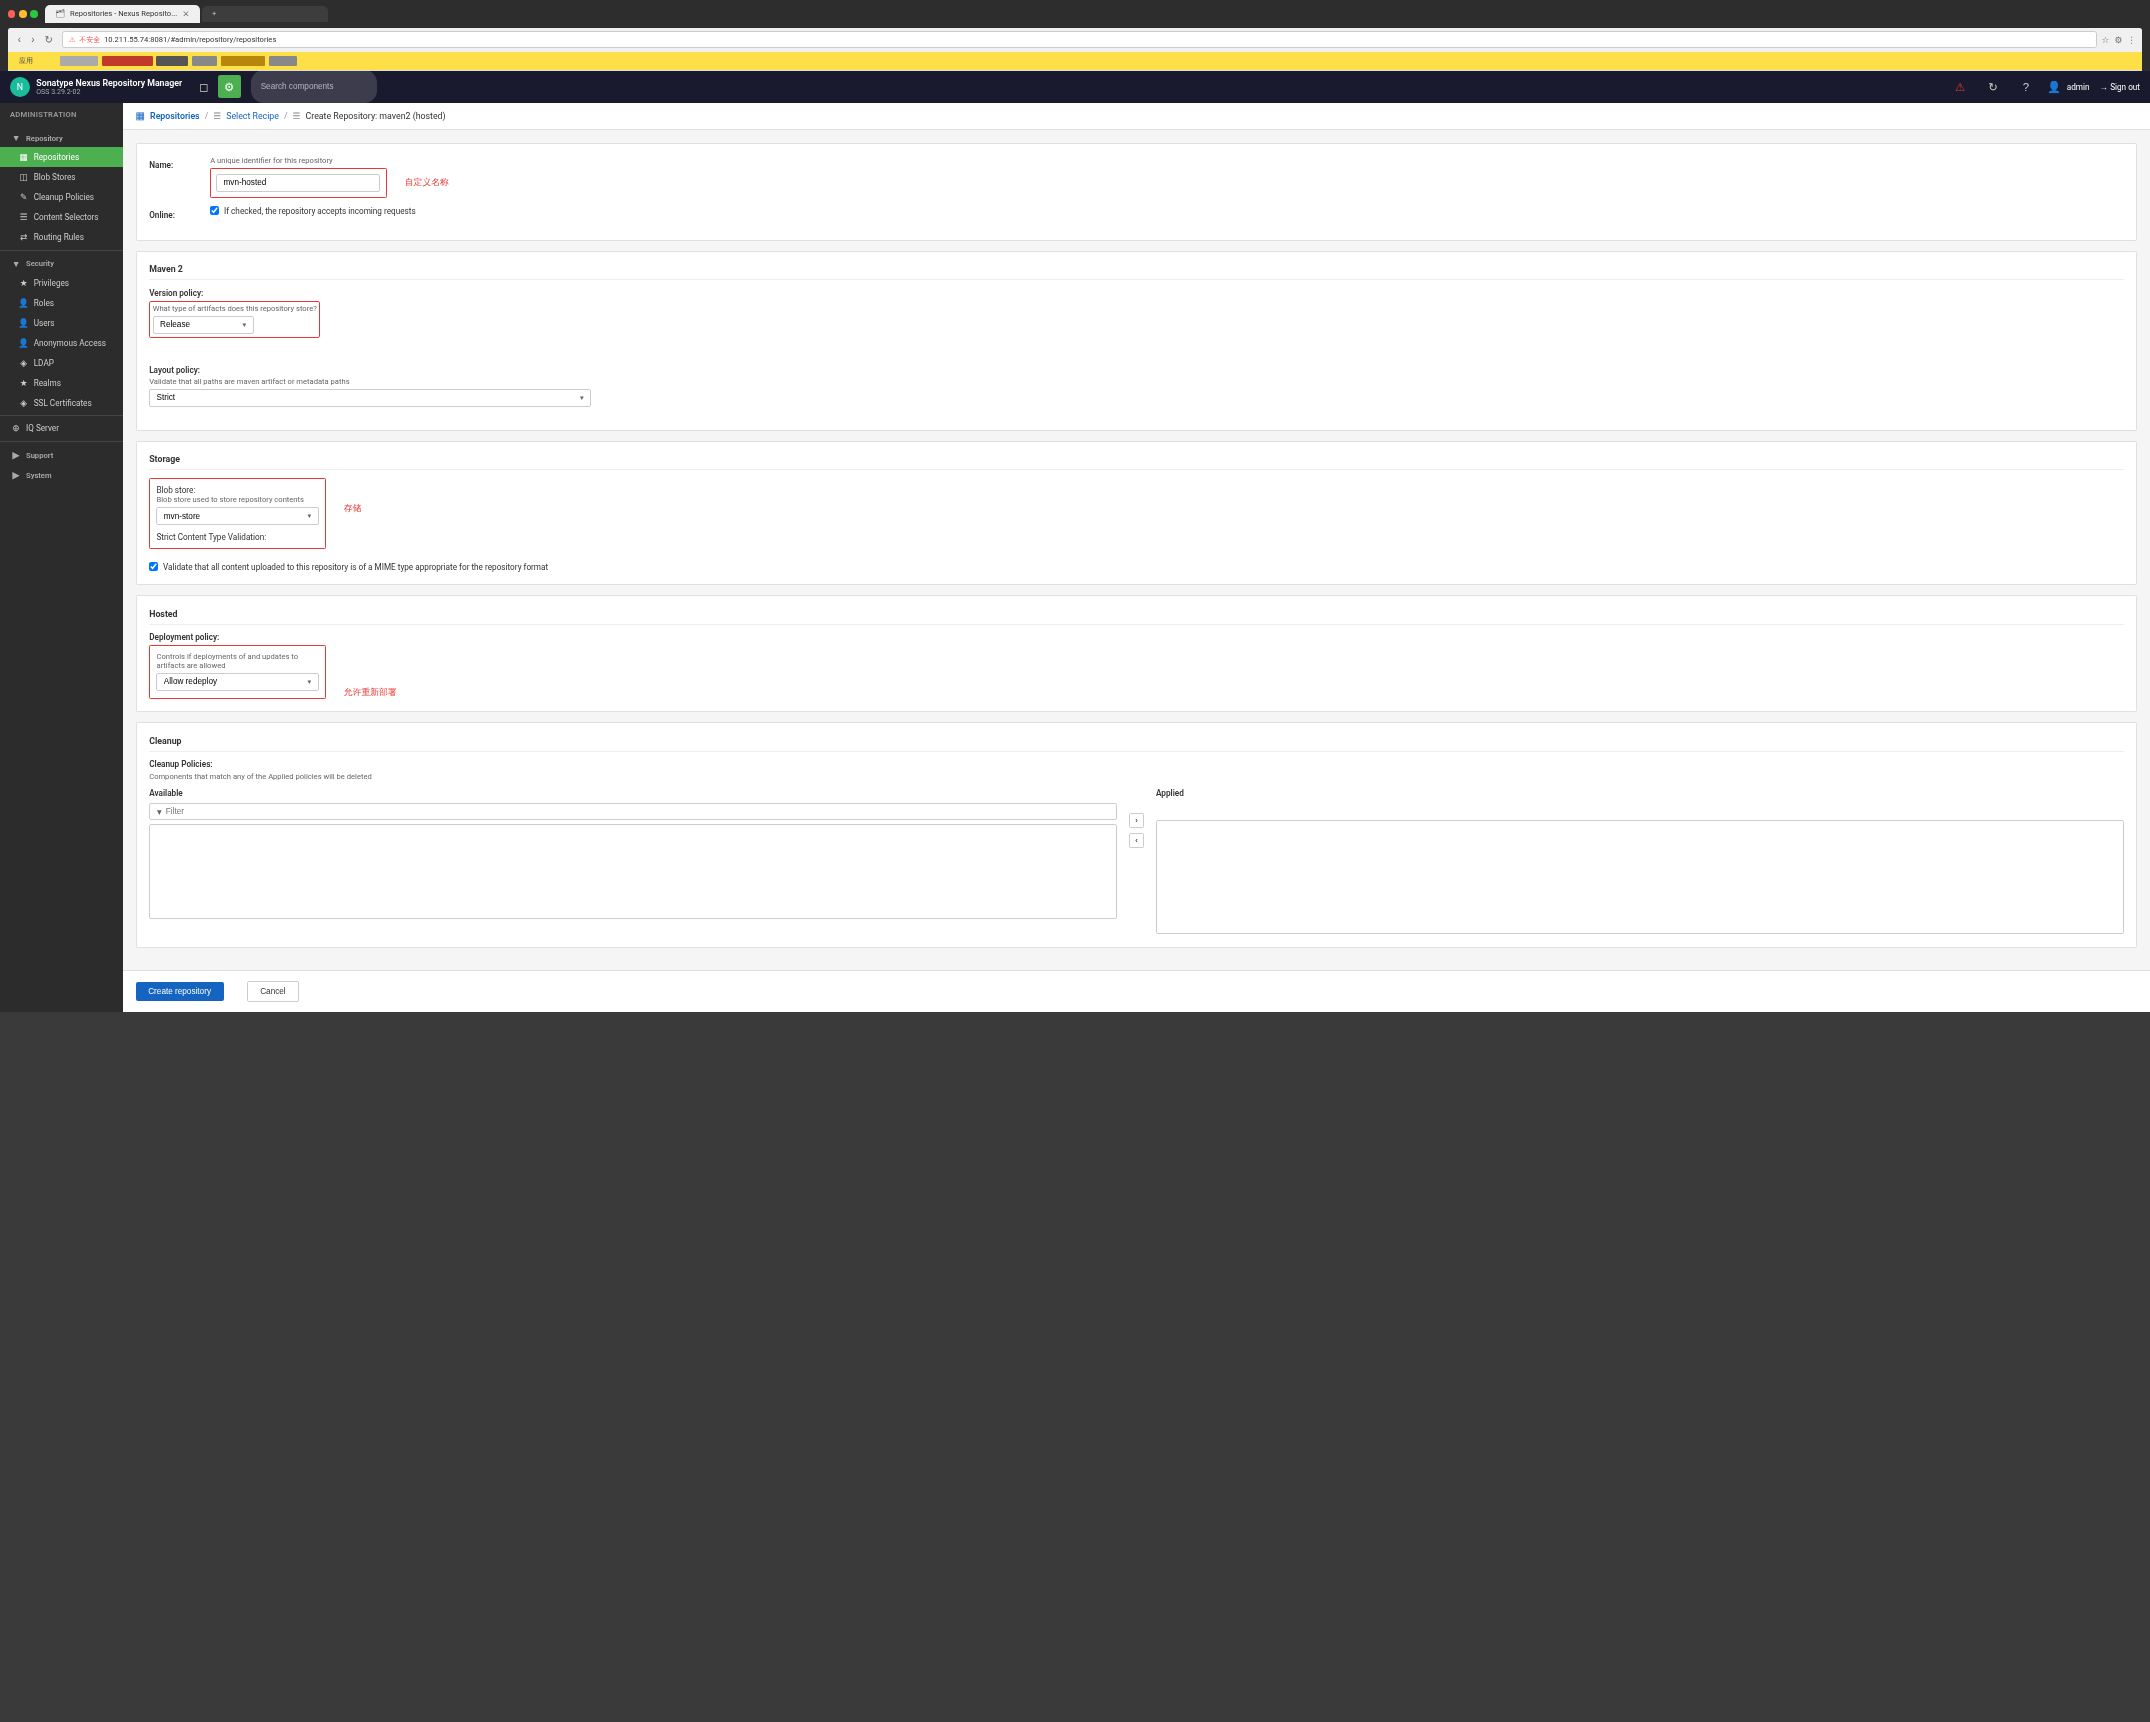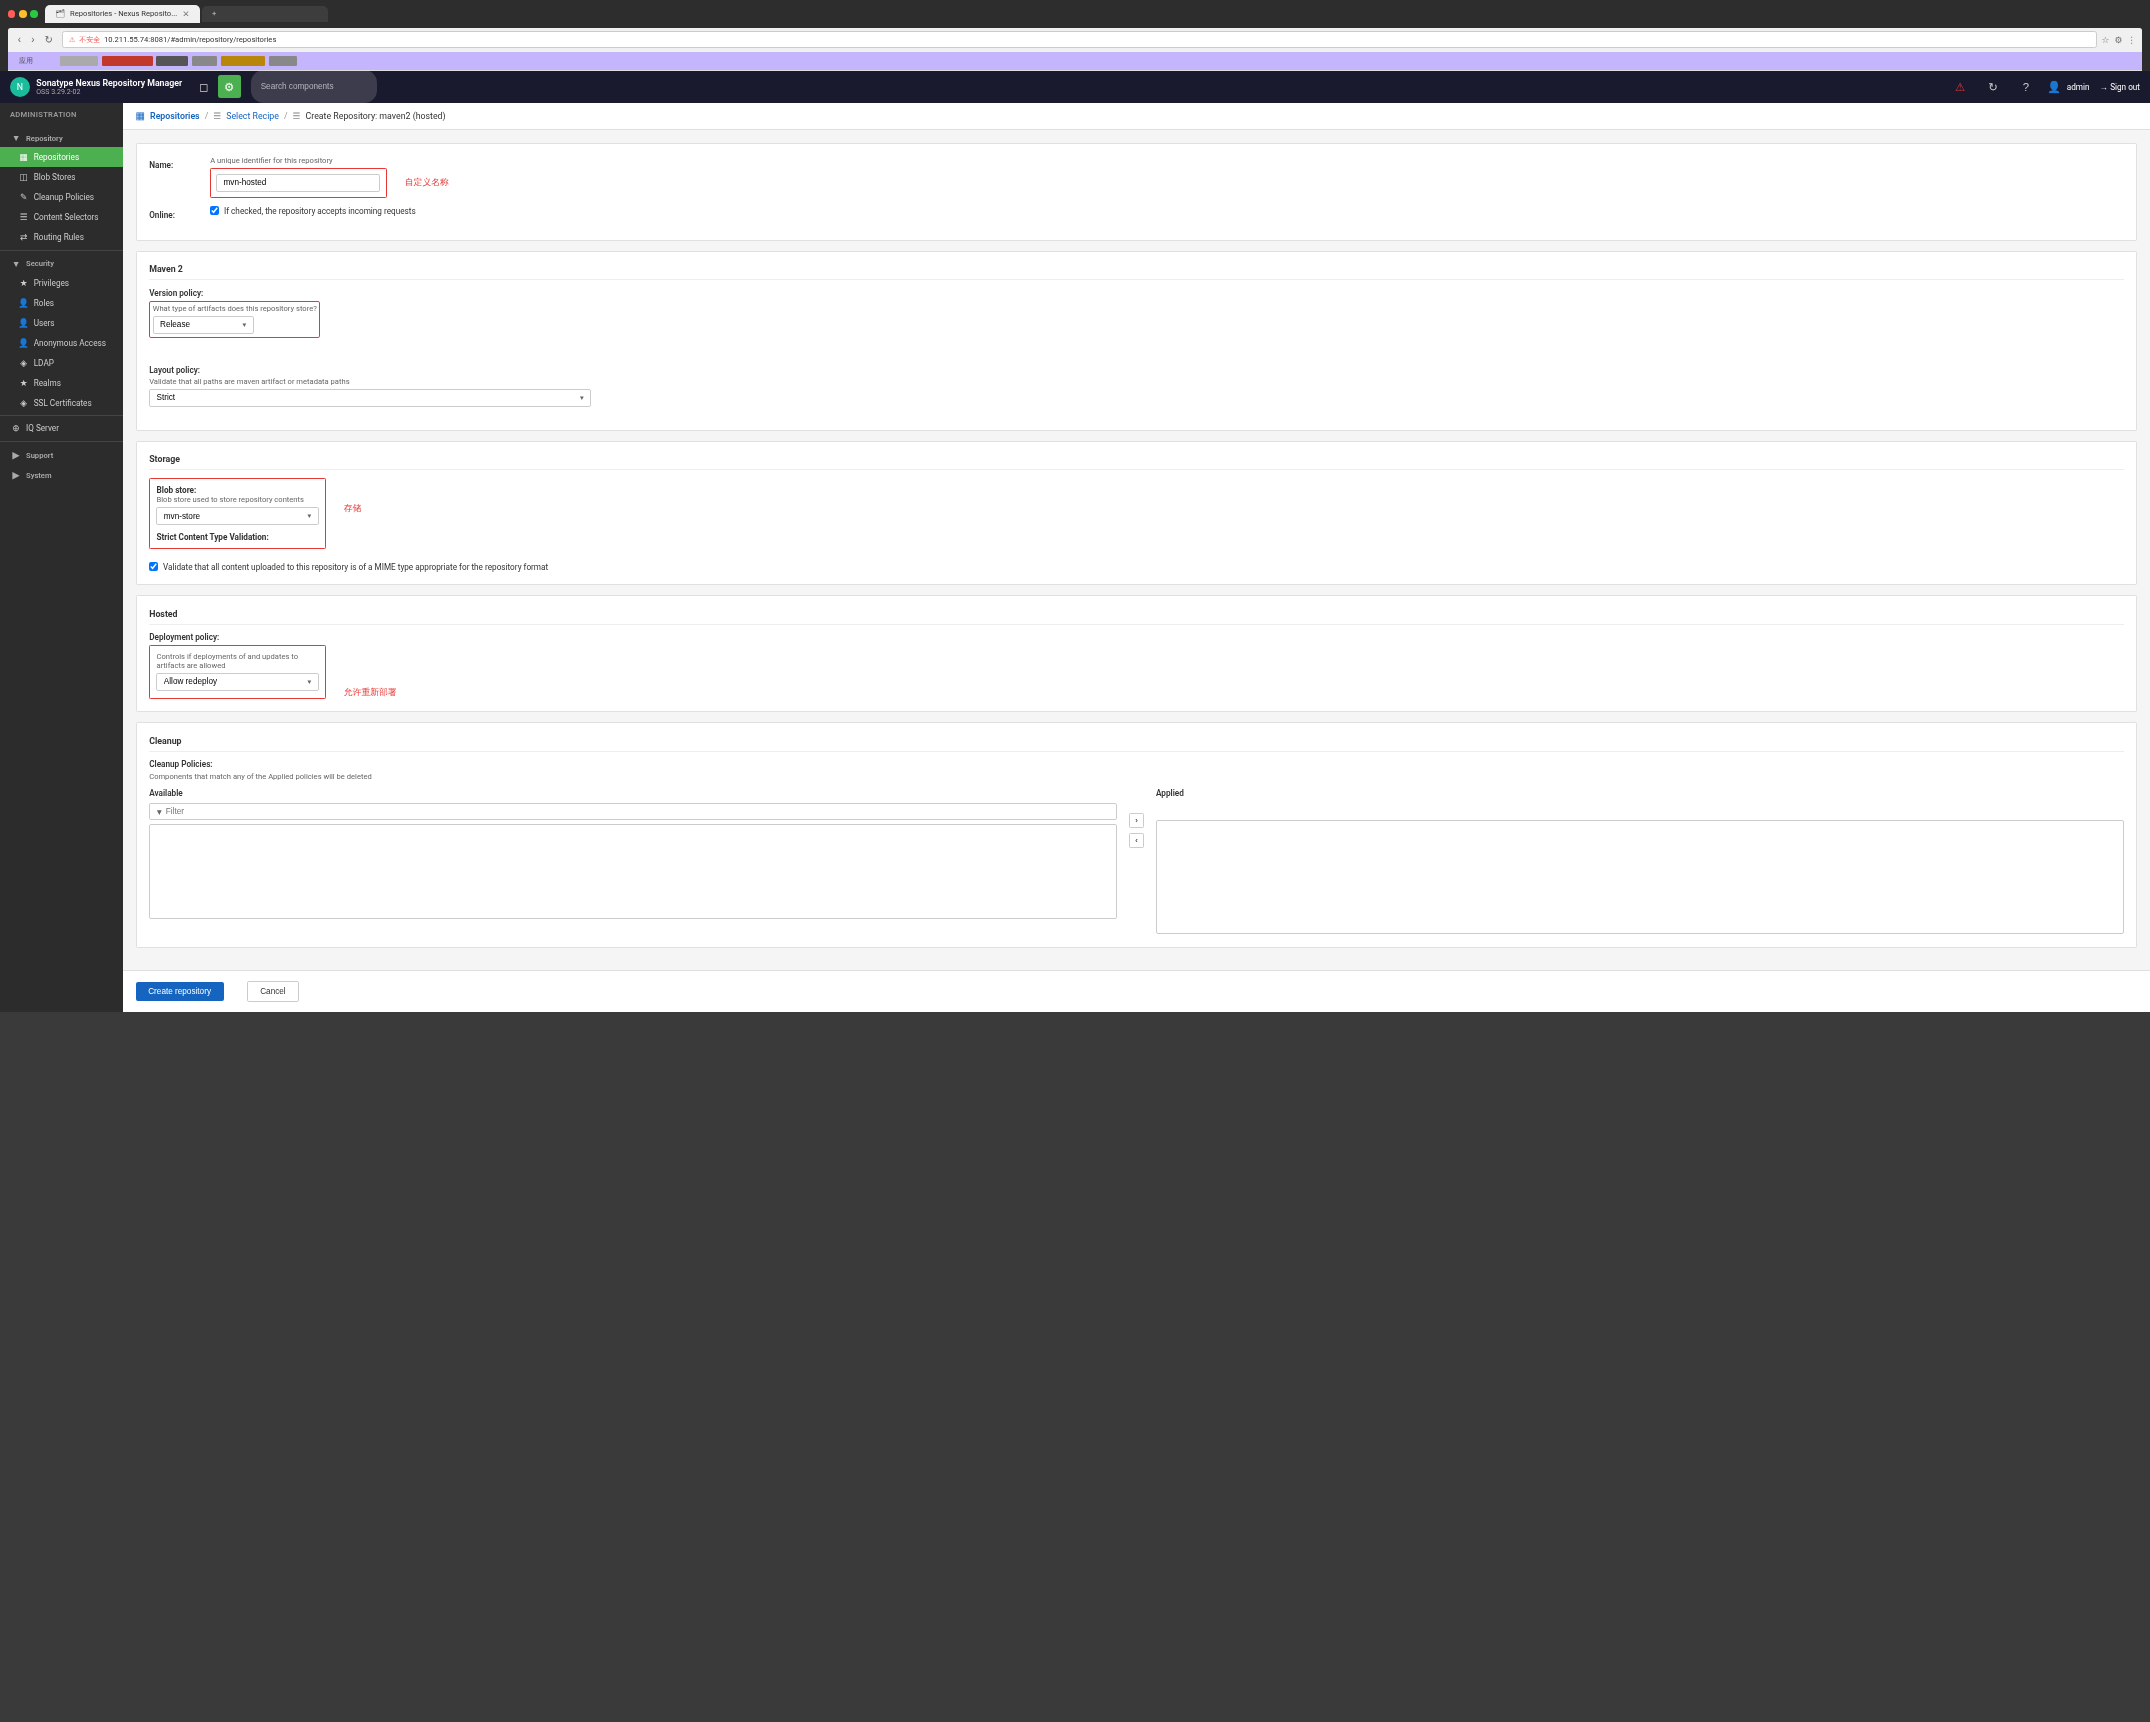--- a/index.html
+++ b/index.html
@@ -18,21 +18,21 @@
     .tl-yellow { background: #ffbd2e; }
     .tl-green { background: #28c840; }
     .nav-btns { display: flex; gap: 2.5px; }
     .nav-btn { background: none; border: none; cursor: pointer; color: #666; font-size: 10px; padding: 1.3px 3.8px; }
     .url-bar { flex: 1; background: white; border: 0.6px solid #ccc; border-radius: 2.5px; padding: 2.5px 6.3px; font-size: 7.6px; color: #333; display: flex; align-items: center; gap: 3.8px; }
     .url-bar .lock-icon { color: #e55; font-size: 7px; }
     .url-text { color: #333; }
     .browser-actions { display: flex; gap: 5px; color: #666; font-size: 8.8px; }
 
     
-    .bookmarks-bar { background: #c4b5fd; padding: 2.5px 7.6px; display: flex; gap: 23px; border-bottom: 0.6px solid #ddd; }
+    .bookmarks-bar { background: #fde047; padding: 2.5px 7.6px; display: flex; gap: 23px; border-bottom: 0.6px solid #ddd; }
     .bookmark-item { font-size: 7px; color: #555; padding: 1.3px 3.8px; border-radius: 1.9px; cursor: pointer; display: flex; align-items: center; gap: 2.5px; }
 
     
     .app-wrapper { display: flex; flex-direction: column; flex: 1; overflow: hidden; }
     .app-topbar { background: #1a1a2e; display: flex; align-items: center; padding: 0 10px; height: 32px; gap: 10px; }
     .app-logo { display: flex; align-items: center; gap: 6.3px; color: white; }
     .logo-icon { width: 20px; height: 20px; background: #1abc9c; border-radius: 50%; display: flex; align-items: center; justify-content: center; font-size: 8.8px; color: white; }
     .app-title-text { font-size: 8.8px; font-weight: 600; color: white; line-height: 1.2; }
     .app-subtitle { font-size: 7px; color: #aaa; }
     .topbar-spacer { flex: 1; }
@@ -79,21 +79,21 @@
 
     .section-title { font-size: 8.8px; font-weight: 700; color: #333; margin-bottom: 7.6px; border-bottom: 0.6px solid #eee; padding-bottom: 5px; }
     .sub-section-title { font-size: 8.2px; font-weight: 600; color: #333; margin-bottom: 2.5px; }
 
     .select-field { width: 100%; border: 0.6px solid #ccc; border-radius: 1.9px; padding: 3.8px 6.3px; font-size: 8.2px; background: white; appearance: none; cursor: pointer; }
     .select-wrapper { position: relative; }
     .select-wrapper::after { content: '▼'; position: absolute; right: 6.3px; top: 50%; transform: translateY(-50%); font-size: 6.3px; color: #666; pointer-events: none; }
 
     .checkbox-row { display: flex; align-items: center; gap: 5px; font-size: 8.2px; color: #333; }
     .checkbox-row input { width: 8.8px; height: 8.8px; }
-    .storage-label { font-weight: 700; font-size: 8.2px; color: #333; }
+    .storage-label { font-weight: 400; font-size: 8.2px; color: #333; }
 
     
     .annotation { color: #e53935; font-size: 8.8px; margin-left: 10px; font-weight: 500; }
     .cleanup-row { display: flex; gap: 10px; align-items: flex-start; }
     .cleanup-col { flex: 1; }
     .cleanup-col-label { font-size: 8.2px; font-weight: 600; color: #333; margin-bottom: 5px; }
     .filter-input-wrapper { position: relative; display: flex; align-items: center; border: 0.6px solid #ccc; border-radius: 1.9px; padding: 2.5px 5px; background: white; margin-bottom: 3.8px; }
     .filter-icon { color: #666; font-size: 8.2px; margin-right: 2.5px; }
     .filter-input { border: none; outline: none; font-size: 8.2px; flex: 1; }
     .cleanup-list { border: 0.6px solid #ccc; border-radius: 1.9px; min-height: 76px; background: white; }

